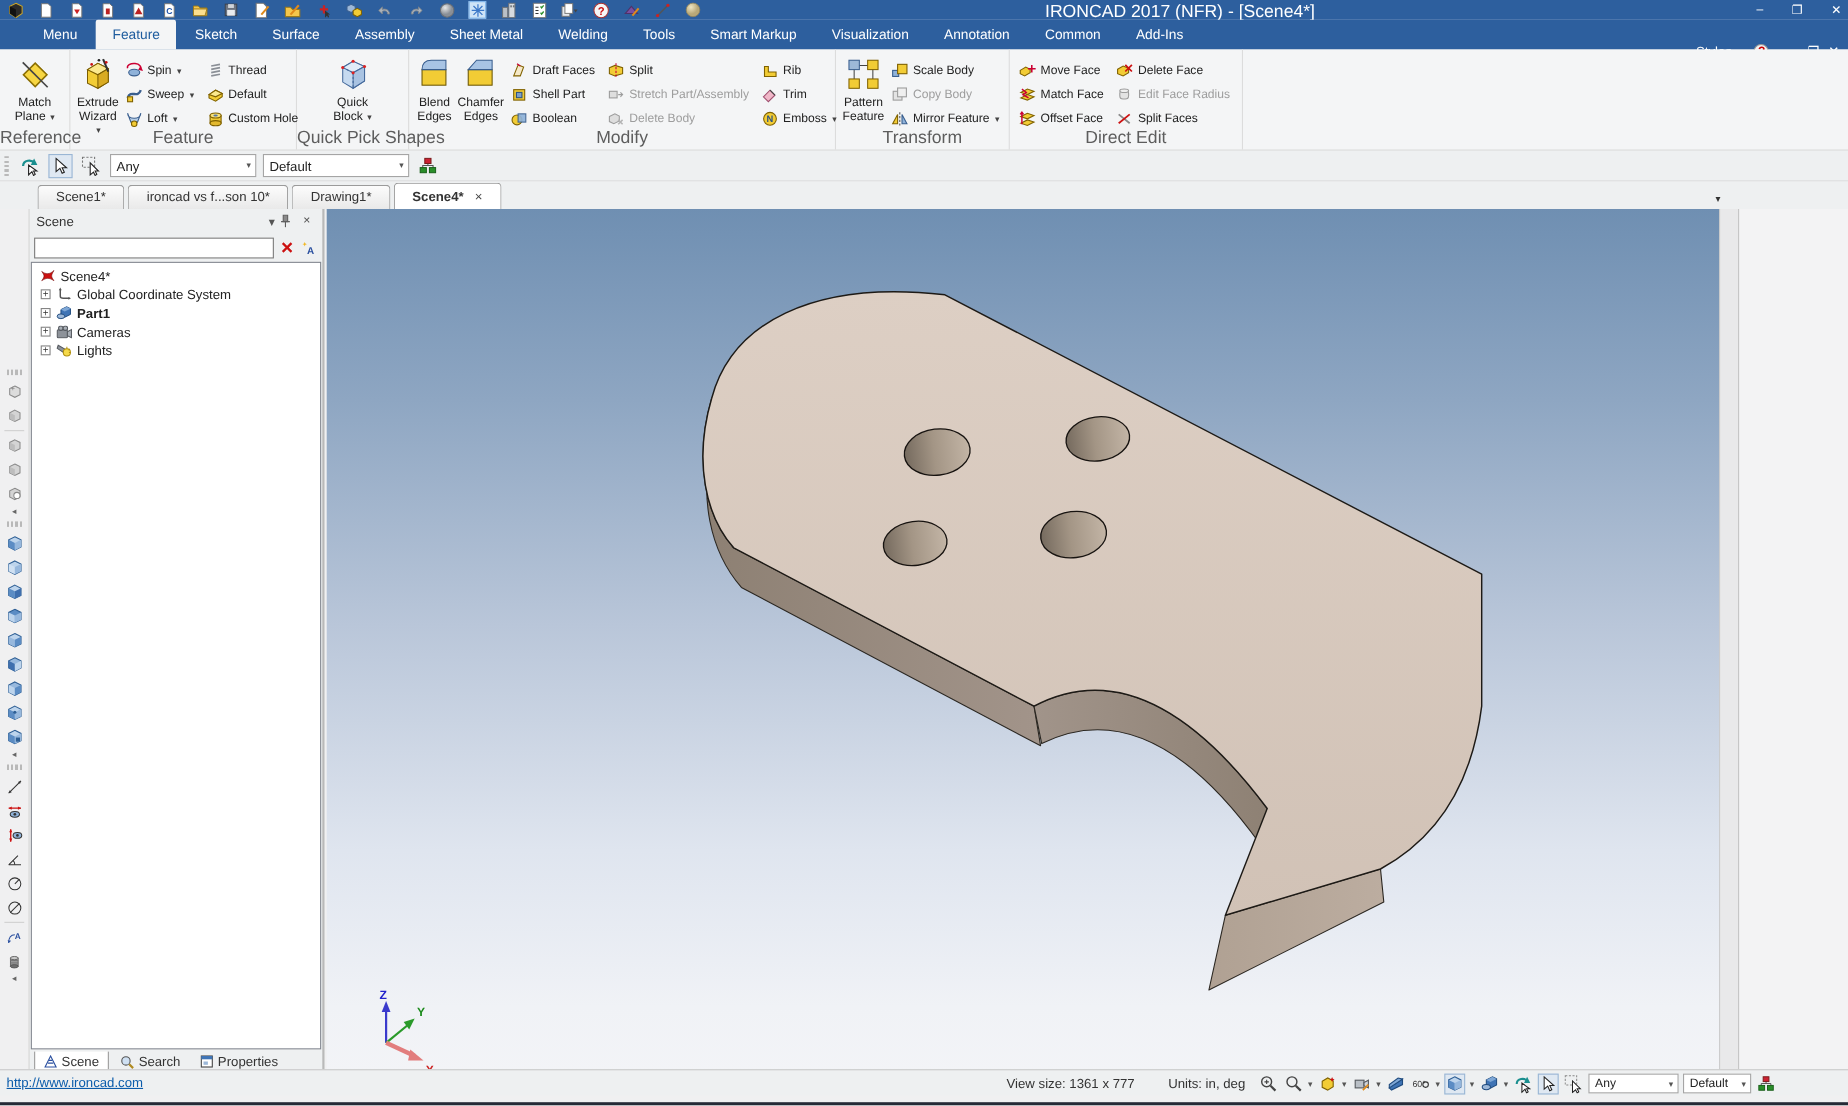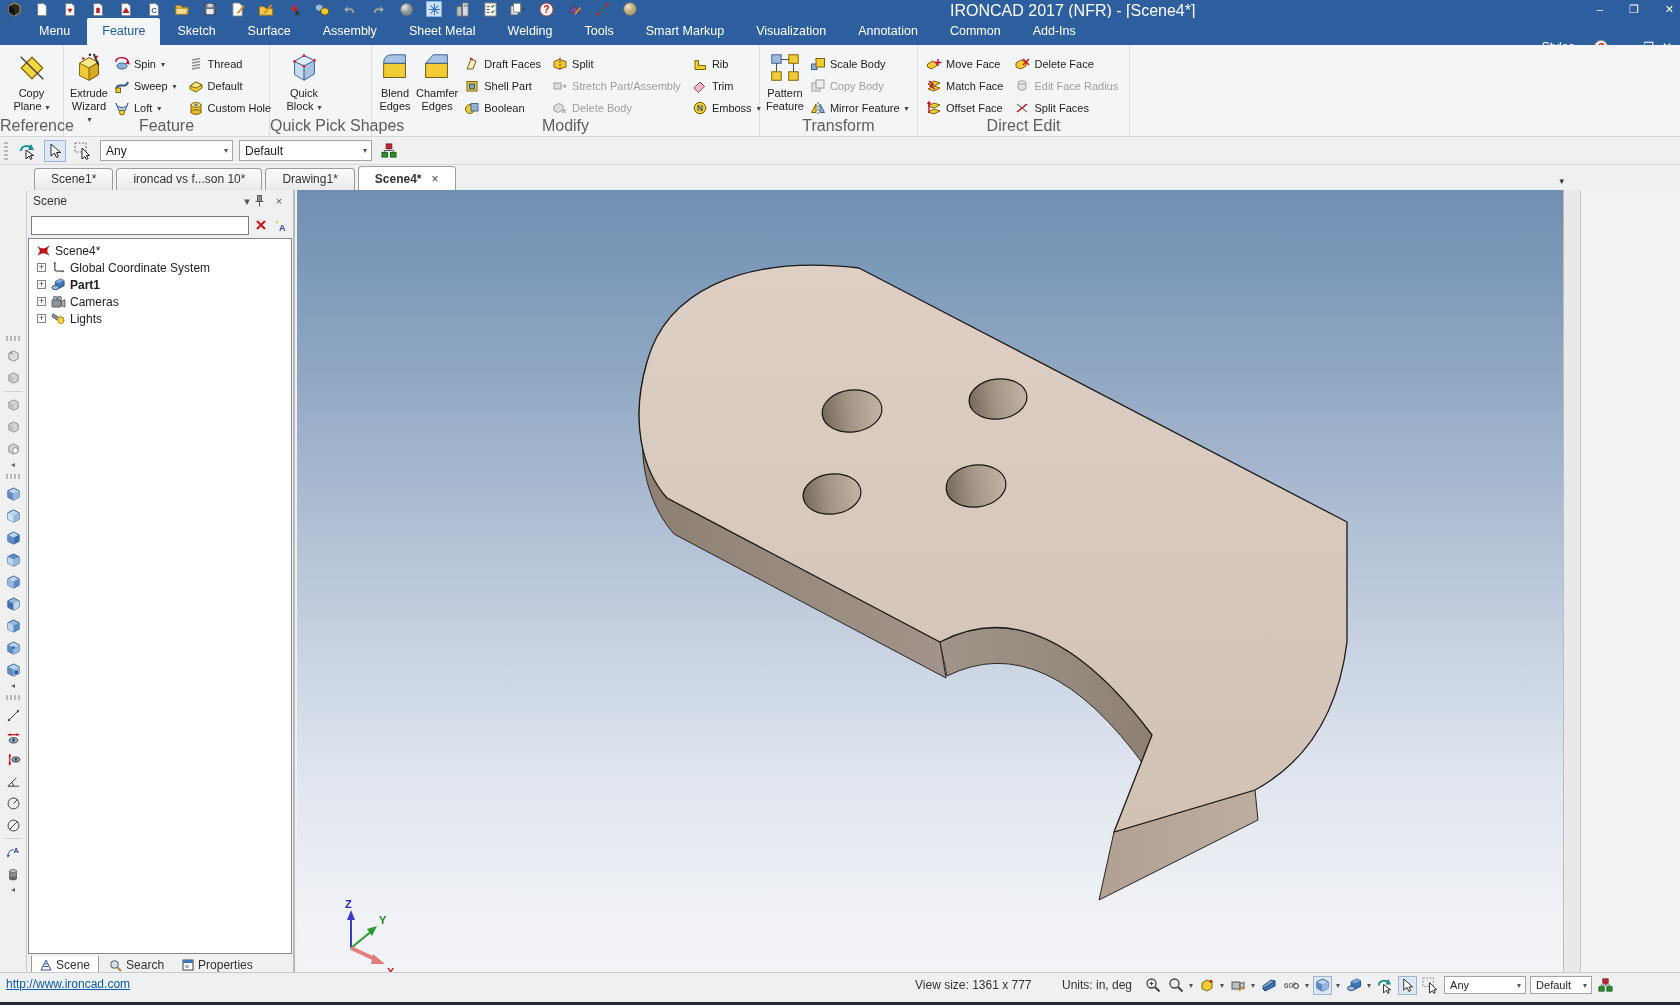--- a/index.html
+++ b/index.html
@@ -279,21 +279,21 @@
 <div class="ribbon">
 
   <div class="rgroup" style="width:64px;">
     <div class="bigbtn">
       <span class="bicon">
           <svg width="34" height="34" viewBox="0 0 36 36">
             <rect x="10" y="10" width="16" height="16" transform="rotate(45 18 18)" fill="#f7d642" stroke="#8a6d00" stroke-width="1.5"></rect>
             <line x1="6" y1="6" x2="30" y2="30" stroke="#444" stroke-width="1.6"></line>
           </svg>
         </span>
-      <span>Copy</span>
+      <span>Match</span>
       <span><span>Plane</span> <span class="caret">▾</span></span>
     </div>
     <div class="rg-label">Reference</div>
   </div>
 
   <div class="rgroup" style="width:206px;">
     <div class="bigbtn">
       <span class="bicon">
           <svg width="34" height="34" viewBox="0 0 36 36">
             <polygon points="8,13 18,7 28,12 28,25 18,31 8,26" fill="#f2cc35" stroke="#7a5c00"></polygon>
@@ -365,21 +365,21 @@
               <ellipse cx="8" cy="5" rx="5" ry="2.3" fill="#f7e27a" stroke="#806200"></ellipse>
               <ellipse cx="8" cy="5" rx="2" ry="1" fill="#5577aa"></ellipse>
             </svg>
           </span>
           <span>Custom Hole</span>
         </div>
     </div>
     <div class="rg-label">Feature</div>
   </div>
 
-  <div class="rgroup" style="width:102px;">
+  <div class="rgroup" style="width:102px;justify-content:center;">
     <div class="bigbtn">
       <span class="bicon">
           <svg width="34" height="34" viewBox="0 0 36 36">
             <polygon points="8,11 18,5 29,10 29,24 18,31 8,25" fill="#c6daf0" stroke="#44699b"></polygon>
             <polygon points="8,11 18,5 29,10 18,16" fill="#e1ecf8" stroke="#44699b"></polygon>
             <polygon points="18,16 29,10 29,24 18,31" fill="#a9c3e2" stroke="#44699b"></polygon>
             <path d="M8,11 L18,16 M18,16 V31" stroke="#44699b" stroke-dasharray="2,2" fill="none"></path>
             <circle cx="8" cy="11" r="1.5" fill="#d22"></circle>
             <circle cx="18" cy="5" r="1.5" fill="#d22"></circle>
             <circle cx="29" cy="10" r="1.5" fill="#d22"></circle>

